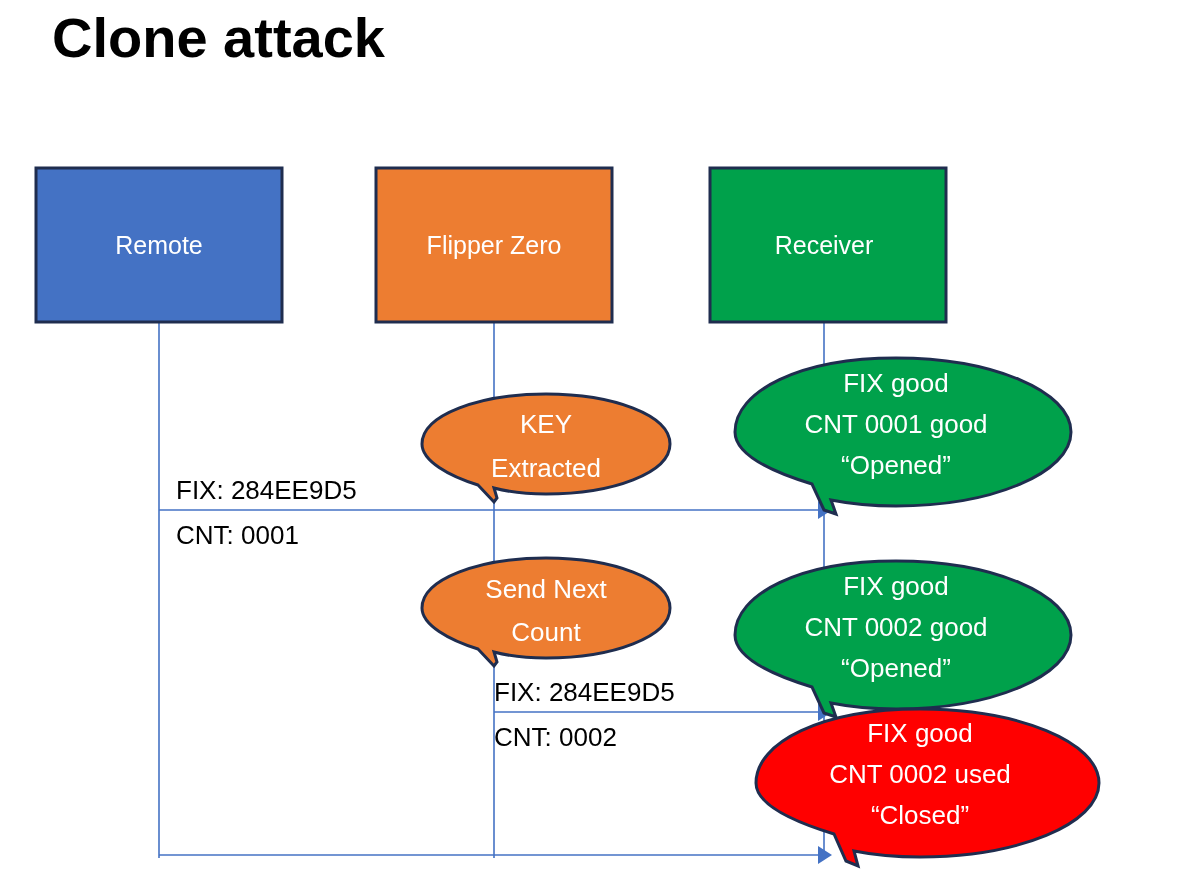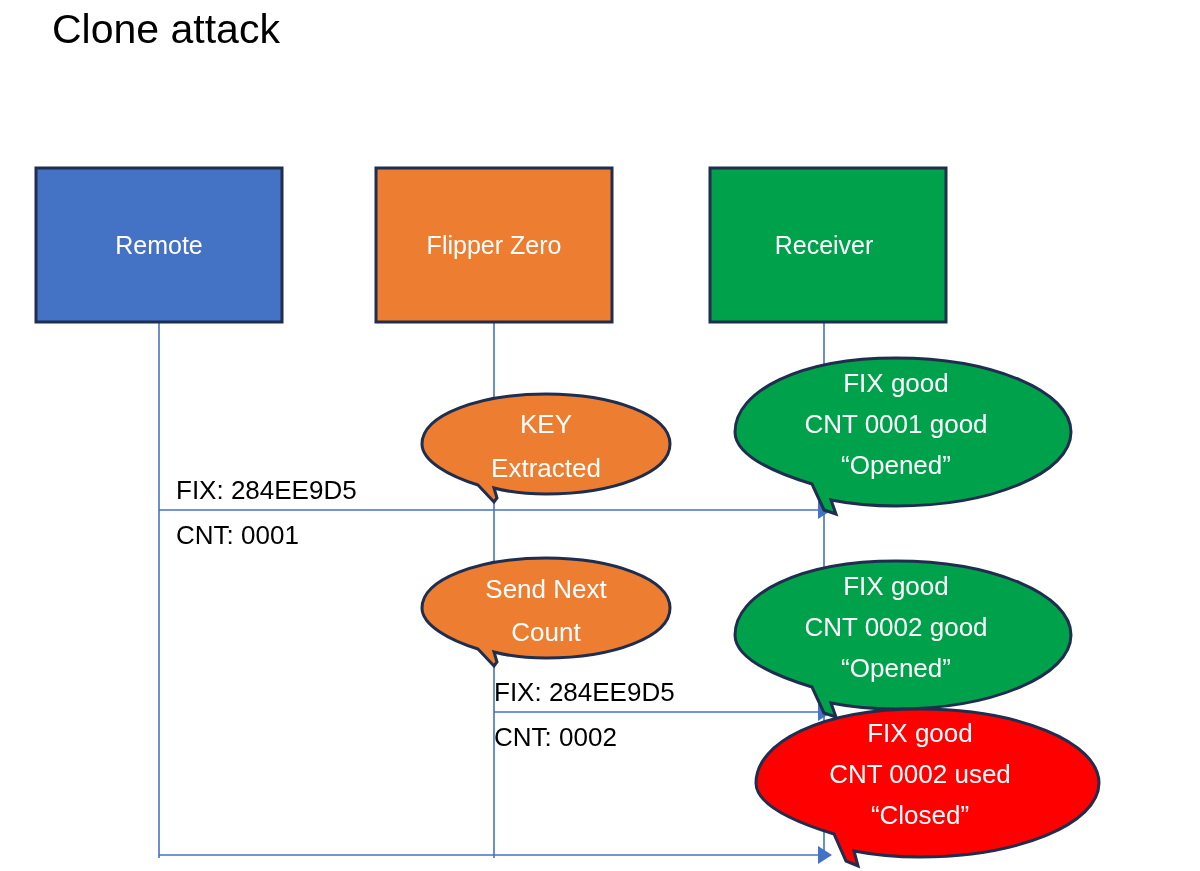--- a/index.html
+++ b/index.html
@@ -16,24 +16,24 @@
   #canvas {
     position: relative;
     width: 1200px;
     height: 871px;
     background: #ffffff;
   }
   #slide-title {
     position: absolute;
     left: 52px;
     top: 6px;
-    font-size: 41px;
+    font-size: 56px;
     line-height: 1.15;
     color: #000000;
-    font-weight: 400;
+    font-weight: 700;
     letter-spacing: 0px;
     white-space: nowrap;
   }
   svg.diagram {
     position: absolute;
     left: 0;
     top: 0;
     width: 1200px;
     height: 871px;
   }

